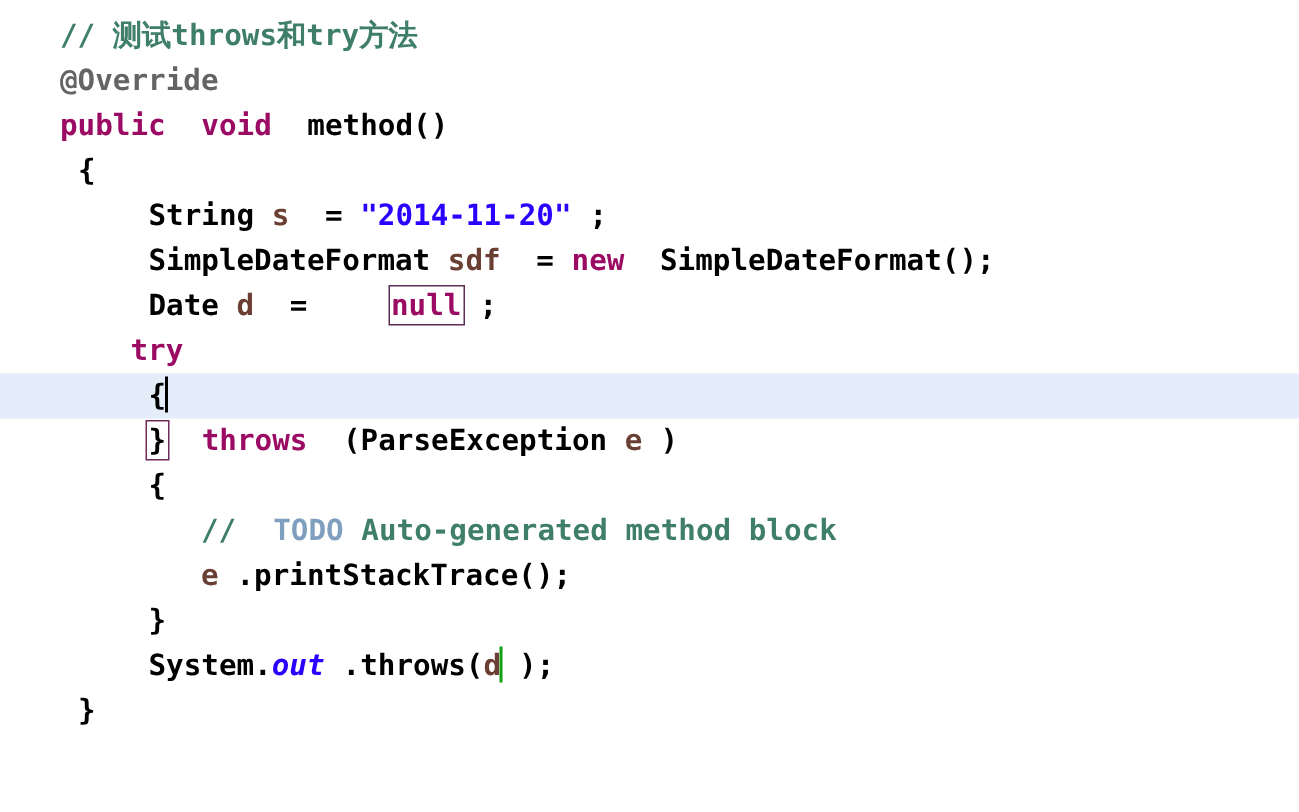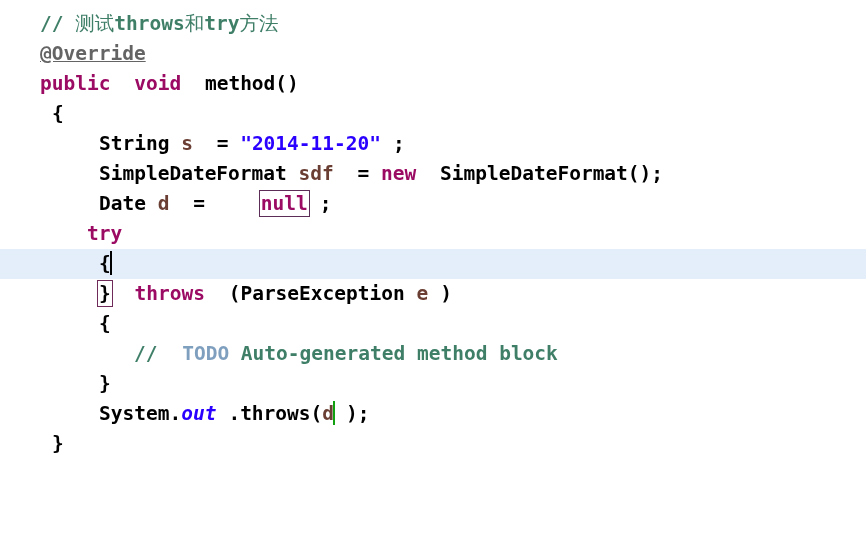--- a/index.html
+++ b/index.html
@@ -33,21 +33,21 @@
     box-sizing: border-box;
   }
   .line.current {
     background: #e4eefb;
   }
   
   .tok-plain    { color: #000000; margin-left: 12px; }
   .tok-keyword  { color: #9b0a63; }
   .tok-comment  { color: #3f7f68; }
   .tok-todo     { color: #7f9fbf; margin-left: 13px; }
-  .tok-annot    { color: #646464; text-decoration: underline; }
+  .tok-annot    { color: #646464; }
   .tok-string   { color: #2a00ff; }
   .tok-local    { color: #6a3e33; }
   .tok-static   { color: #2a00ff; font-style: italic; }
 
   
   .box-occurrence {
     outline: 1px solid #5c2d56;
     outline-offset: 1px;
     margin-left: 44px;
   }
@@ -68,37 +68,38 @@
   .caret-green {
     display: inline-block;
     width: 0;
     border-left: 2px solid #10a010;
     height: 24px;
     vertical-align: -5px;
     margin: 0 -1px;
   }
   .cjk {
     font-family: "DejaVu Sans", "Liberation Sans", sans-serif;
-    font-weight: normal;
+    font-weight: bold;
   }
 </style>
 </head>
 <body>
 
 <div id="editor">
   <div class="code-area">
       <div class="line"><span class="tok-comment">// </span><span class="tok-comment cjk">测试</span><span class="tok-comment">throws</span><span class="tok-comment cjk">和</span><span class="tok-comment">try</span><span class="tok-comment cjk">方法</span></div>
       <div class="line"><span class="tok-annot">@Override</span></div>
       <div class="line"><span class="tok-keyword">public</span><span class="tok-plain"> </span><span class="tok-keyword">void</span><span class="tok-plain"> method()</span></div>
       <div class="line"><span class="tok-plain">{</span></div>
       <div class="line"><span>    </span><span class="tok-plain">String </span><span class="tok-local">s</span><span class="tok-plain"> = </span><span class="tok-string">"2014-11-20"</span><span class="tok-plain">;</span></div>
       <div class="line"><span>    </span><span class="tok-plain">SimpleDateFormat </span><span class="tok-local">sdf</span><span class="tok-plain"> = </span><span class="tok-keyword">new</span><span class="tok-plain"> SimpleDateFormat();</span></div>
       <div class="line"><span>    </span><span class="tok-plain">Date </span><span class="tok-local">d</span><span class="tok-plain"> = </span><span class="tok-keyword box-occurrence">null</span><span class="tok-plain">;</span></div>
       <div class="line"><span>    </span><span class="tok-keyword">try</span></div>
       <div class="line current"><span>    </span><span class="tok-plain">{</span><span class="caret"></span></div>
       <div class="line"><span>    </span><span class="tok-plain box-bracket">}</span><span class="tok-plain"> </span><span class="tok-keyword">throws</span><span class="tok-plain"> (ParseException </span><span class="tok-local">e</span><span class="tok-plain">)</span></div>
       <div class="line"><span>    </span><span class="tok-plain">{</span></div>
       <div class="line"><span>        </span><span class="tok-comment">// </span><span class="tok-todo">TODO</span><span class="tok-comment"> Auto-generated method block</span></div>
+      <div class="line"><span>        </span><span class="tok-local">e</span><span class="tok-plain">.printStackTrace();</span></div>
       <div class="line"><span>    </span><span class="tok-plain">}</span></div>
       <div class="line"><span>    </span><span class="tok-plain">System.</span><span class="tok-static">out</span><span class="tok-plain">.throws(</span><span class="tok-local">d</span><span class="caret-green"></span><span class="tok-plain">);</span></div>
       <div class="line"><span class="tok-plain">}</span></div>
     </div>
 </div>
 
 </body></html>

